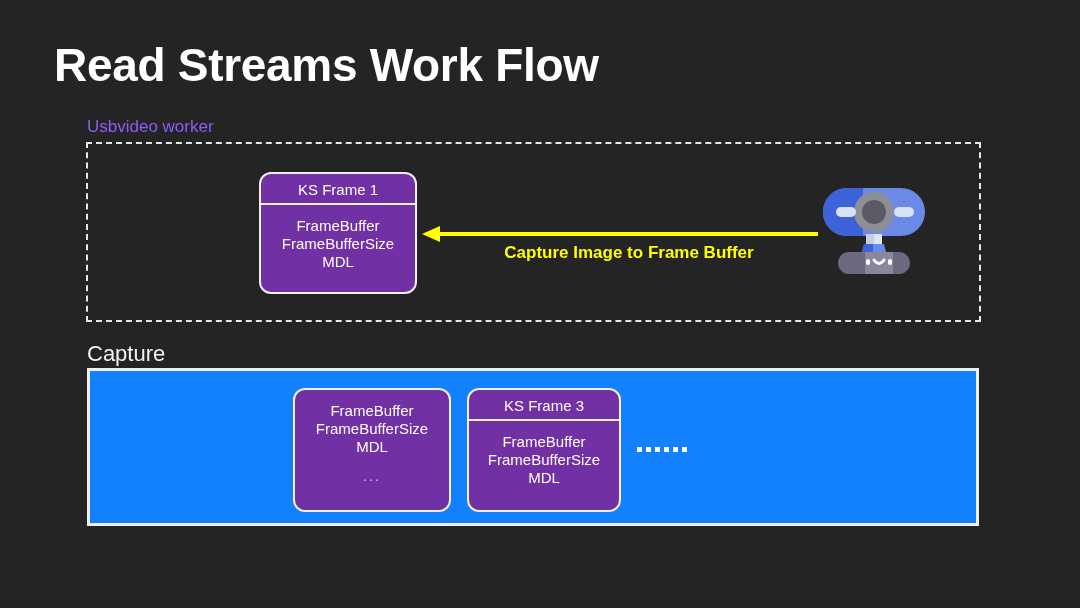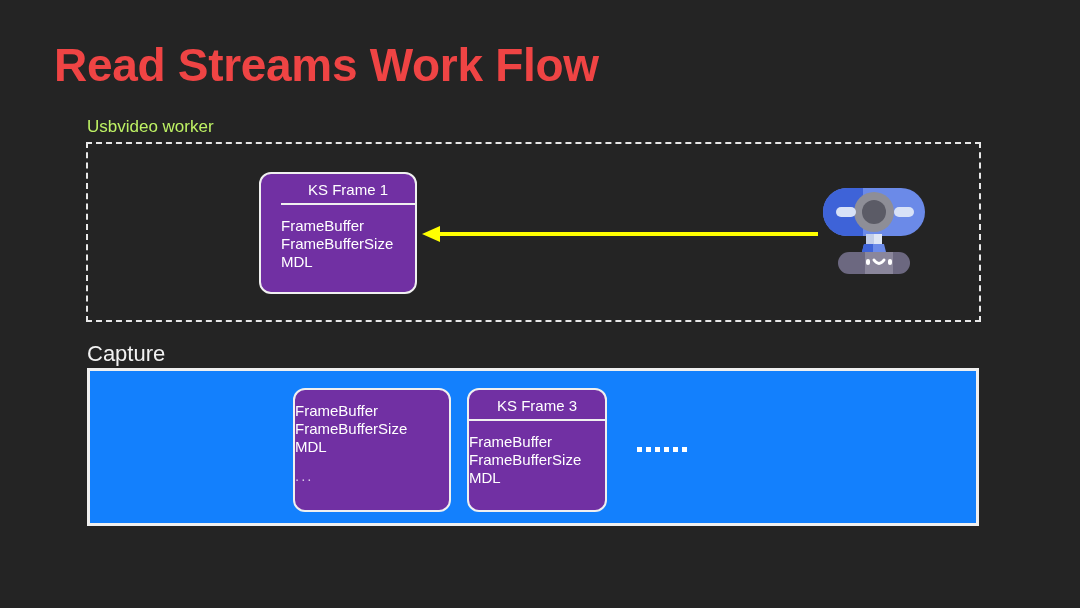--- a/index.html
+++ b/index.html
@@ -16,32 +16,32 @@
     font-family: "Liberation Sans", sans-serif;
   }
 
   
   #slide-title {
     position: absolute;
     left: 54px;
     top: 38px;
     font-size: 46px;
     font-weight: 600;
-    color: #ef4444;
+    color: #ffffff;
     letter-spacing: -0.3px;
     white-space: nowrap;
   }
 
   
   #worker-label {
     position: absolute;
     left: 87px;
     top: 117px;
     font-size: 17px;
-    color: #bef264;
+    color: #8b5cf6;
     white-space: nowrap;
   }
   #worker-region {
     position: absolute;
     left: 86px;
     top: 142px;
     width: 895px;
     height: 180px;
     border: 2px dashed #e8e8e8;
     box-sizing: border-box;
@@ -61,37 +61,37 @@
     line-height: 31px;
     text-align: center;
     color: #ffffff;
     font-size: 15px;
     border-bottom: 2px solid #f0f0f0;
     box-sizing: border-box;
     white-space: nowrap;
   }
   .ksframe-body {
     padding-top: 12px;
-    text-align: left;
+    text-align: center;
     color: #ffffff;
     font-size: 15px;
     line-height: 18px;
   }
   .ksframe-body .bodyline { display: block; }
   .ksframe-body .dots {
     display: block;
     margin-top: 11px;
     color: #d9c8e8;
     font-size: 15px;
     letter-spacing: 2px;
   }
 
-  #ksframe1 { left: 259px; top: 172px; width: 158px; height: 122px; padding-left: 20px; }
+  #ksframe1 { left: 259px; top: 172px; width: 158px; height: 122px; }
   #ksframe2 { left: 293px; top: 388px; width: 158px; height: 124px; }
-  #ksframe3 { left: 467px; top: 388px; width: 140px; height: 124px; }
+  #ksframe3 { left: 467px; top: 388px; width: 154px; height: 124px; }
 
   
   #capture-arrow {
     position: absolute;
     left: 420px;
     top: 222px;
     width: 398px;
     height: 24px;
   }
   #capture-label {
@@ -164,20 +164,21 @@
       <span class="bodyline">FrameBufferSize</span>
       <span class="bodyline">MDL</span>
       <span class="dots">...</span>
     </div>
   </div>
 
   <svg id="capture-arrow" viewBox="0 0 398 24" xmlns="http://www.w3.org/2000/svg">
     <line x1="16" y1="12" x2="398" y2="12" stroke="#ffff00" stroke-width="4"></line>
     <polygon points="2,12 20,4 20,20" fill="#ffff00"></polygon>
   </svg>
+  <div id="capture-label">Capture Image to Frame Buffer</div>
 
   <svg id="webcam-icon" viewBox="0 0 112 96" xmlns="http://www.w3.org/2000/svg">
 
     <defs>
       <clipPath id="bodyclip">
         <rect x="5" y="6" width="102" height="48" rx="24" ry="24"></rect>
       </clipPath>
     </defs>
     <g clip-path="url(#bodyclip)">
       <rect x="5" y="6" width="102" height="48" fill="#6B8AE8"></rect>

